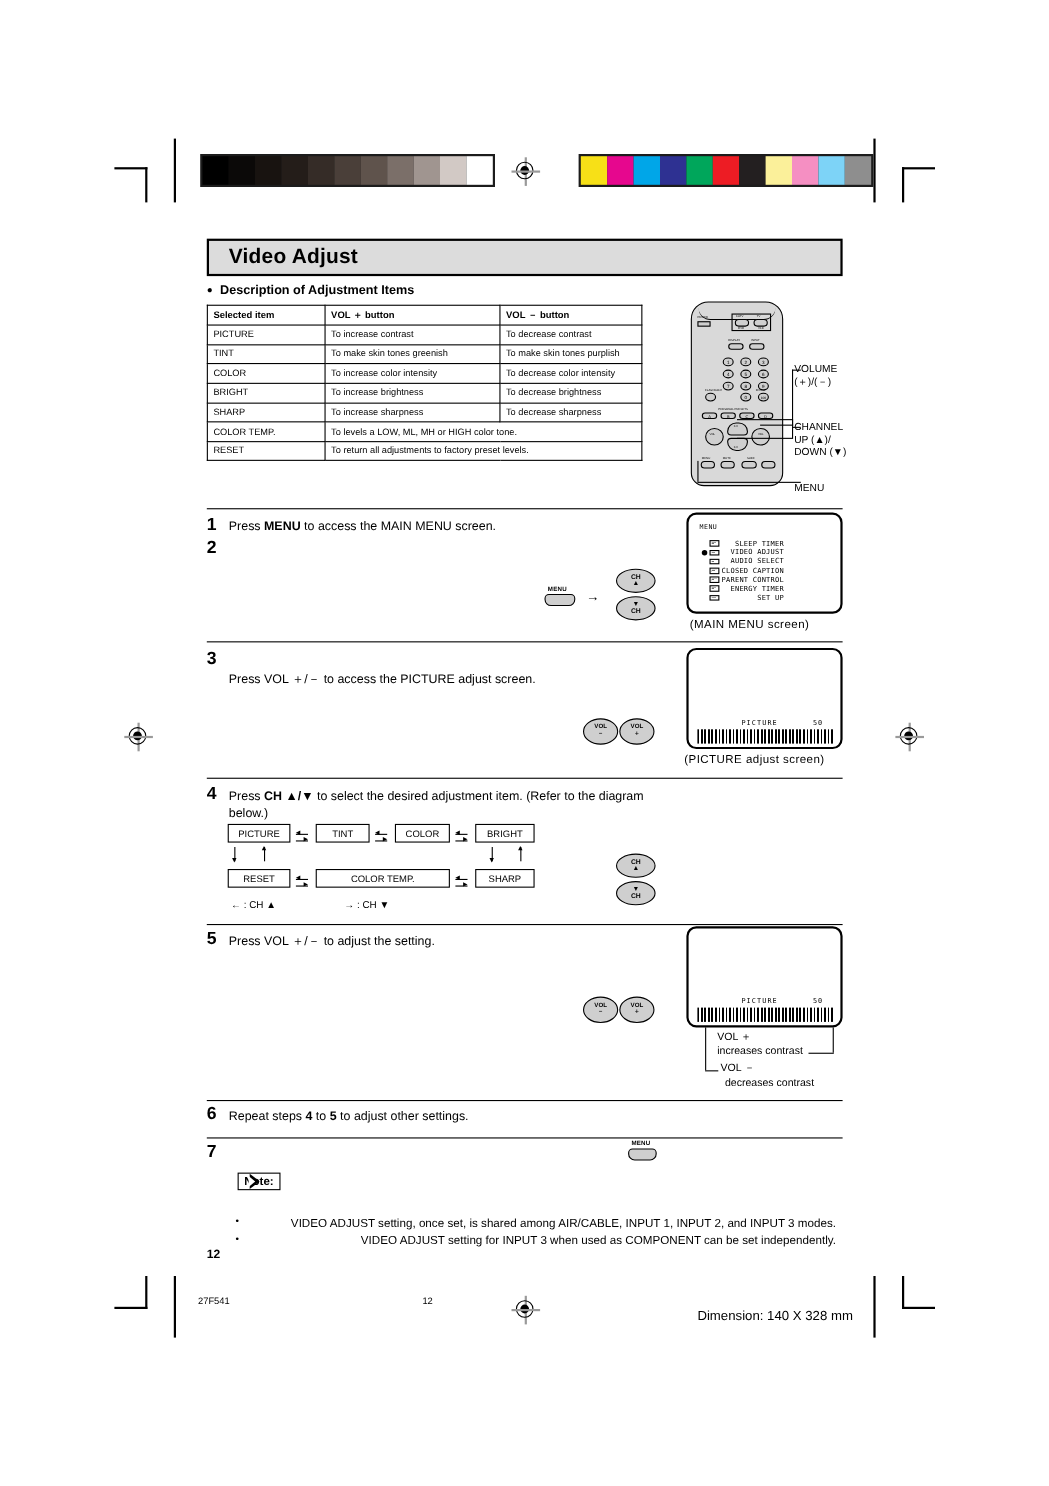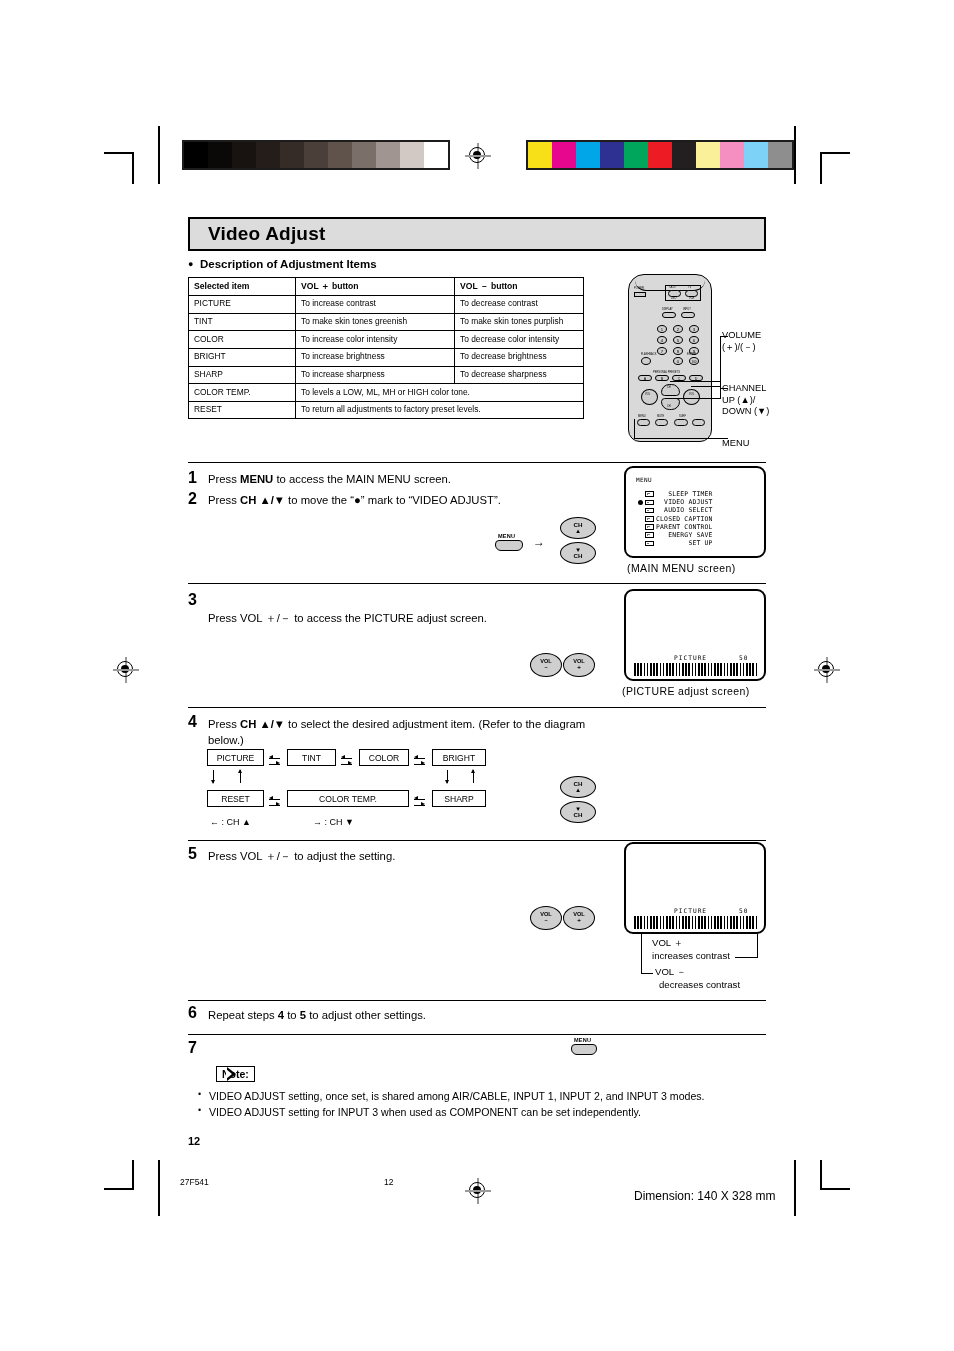--- a/index.html
+++ b/index.html
@@ -130,21 +130,21 @@
   
   .note-tag{
     position:absolute;border:1.4px solid #000;padding:1px 5px;font-size:10.5px;font-weight:bold;
     background:#fff;box-sizing:border-box;margin-left:28px;
   }
   .note-arrow{position:absolute;width:0;height:0;border-top:7px solid transparent;border-bottom:7px solid transparent;border-left:9px solid #000;}
   .note-arrow-in{position:absolute;width:0;height:0;border-top:5px solid transparent;border-bottom:5px solid transparent;border-left:6.5px solid #fff;}
   .notes{position:absolute;font-size:10.6px;line-height:1.38;}
   .notes li{margin-bottom:1px;list-style:none;position:relative;padding-left:13px;}
   .notes li:before{content:"\2022";position:absolute;left:2px;top:-1px;font-size:9px;}
-  .notes ul{margin:0;padding:0;}
+  .notes ul{margin:16px;padding:0;text-align:right;}
 
   .pageno{position:absolute;font-size:11px;font-weight:bold;}
   .footer-txt{position:absolute;font-size:8.5px;}
   .footer-dim{position:absolute;font-size:12px;}
 
   .callout-line{position:absolute;background:#000;}
   .screenlabel{position:absolute;font-size:9.6px;line-height:1.35;}
 </style>
 </head>
 <body>
@@ -351,23 +351,20 @@
   </div>
 
   <div class="rule" style="top:462px;"></div>
 
   <div class="stepno" style="left:188px;top:469px;">1</div>
   <div class="steptext" style="left:208px;top:471px;width:380px;">
     Press <b>MENU</b><span> to access the MAIN MENU screen.</span>
   </div>
 
   <div class="stepno" style="left:188px;top:490px;">2</div>
-  <div class="steptext" style="left:208px;top:492px;width:390px;">
-    Press <b>CH ▲/▼</b><span> to move the “●” mark to “VIDEO ADJUST”.</span>
-  </div>
 
   <div class="keyrect" style="left:495px;top:540px;width:28px;height:11px;"></div>
   <div class="keyrect-lbl" style="left:498px;top:533px;">MENU</div>
   <div class="arrowtxt" style="left:533px;top:535px;">→</div>
 
   <div class="keypill" style="left:560px;top:517px;width:36px;height:22px;">
     <span>CH</span>
     <span>▲</span>
   </div>
   <div class="keypill" style="left:560px;top:542px;width:36px;height:22px;">
@@ -376,21 +373,21 @@
   </div>
 
   <div class="osd" style="left:624px;top:466px;width:142px;height:92px;text-align:right;">
     <div class="osd-title" style="left:10px;top:8px;">MENU</div>
     <div class="menu-list" id="main-menu-items" style="left:18px;top:22px;">
         <div><span class="ico"></span><span>SLEEP TIMER</span></div>
         <div><span class="dot"></span><span class="ico"></span><span>VIDEO ADJUST</span></div>
         <div><span class="ico"></span><span>AUDIO SELECT</span></div>
         <div><span class="ico"></span><span>CLOSED CAPTION</span></div>
         <div><span class="ico"></span><span>PARENT CONTROL</span></div>
-        <div><span class="ico"></span><span>ENERGY SAVE</span></div>
+        <div><span class="ico"></span><span>ENERGY TIMER</span></div>
         <div><span class="ico"></span><span>SET UP</span></div>
       </div>
   </div>
   <div class="osd-cap" style="left:627px;top:562px;">(MAIN MENU screen)</div>
 
   <div class="rule" style="top:583px;"></div>
 
   <div class="stepno" style="left:188px;top:591px;">3</div>
   <div class="steptext" style="left:208px;top:610px;width:390px;">Press VOL ＋/－ to access the PICTURE adjust screen.</div>
 

